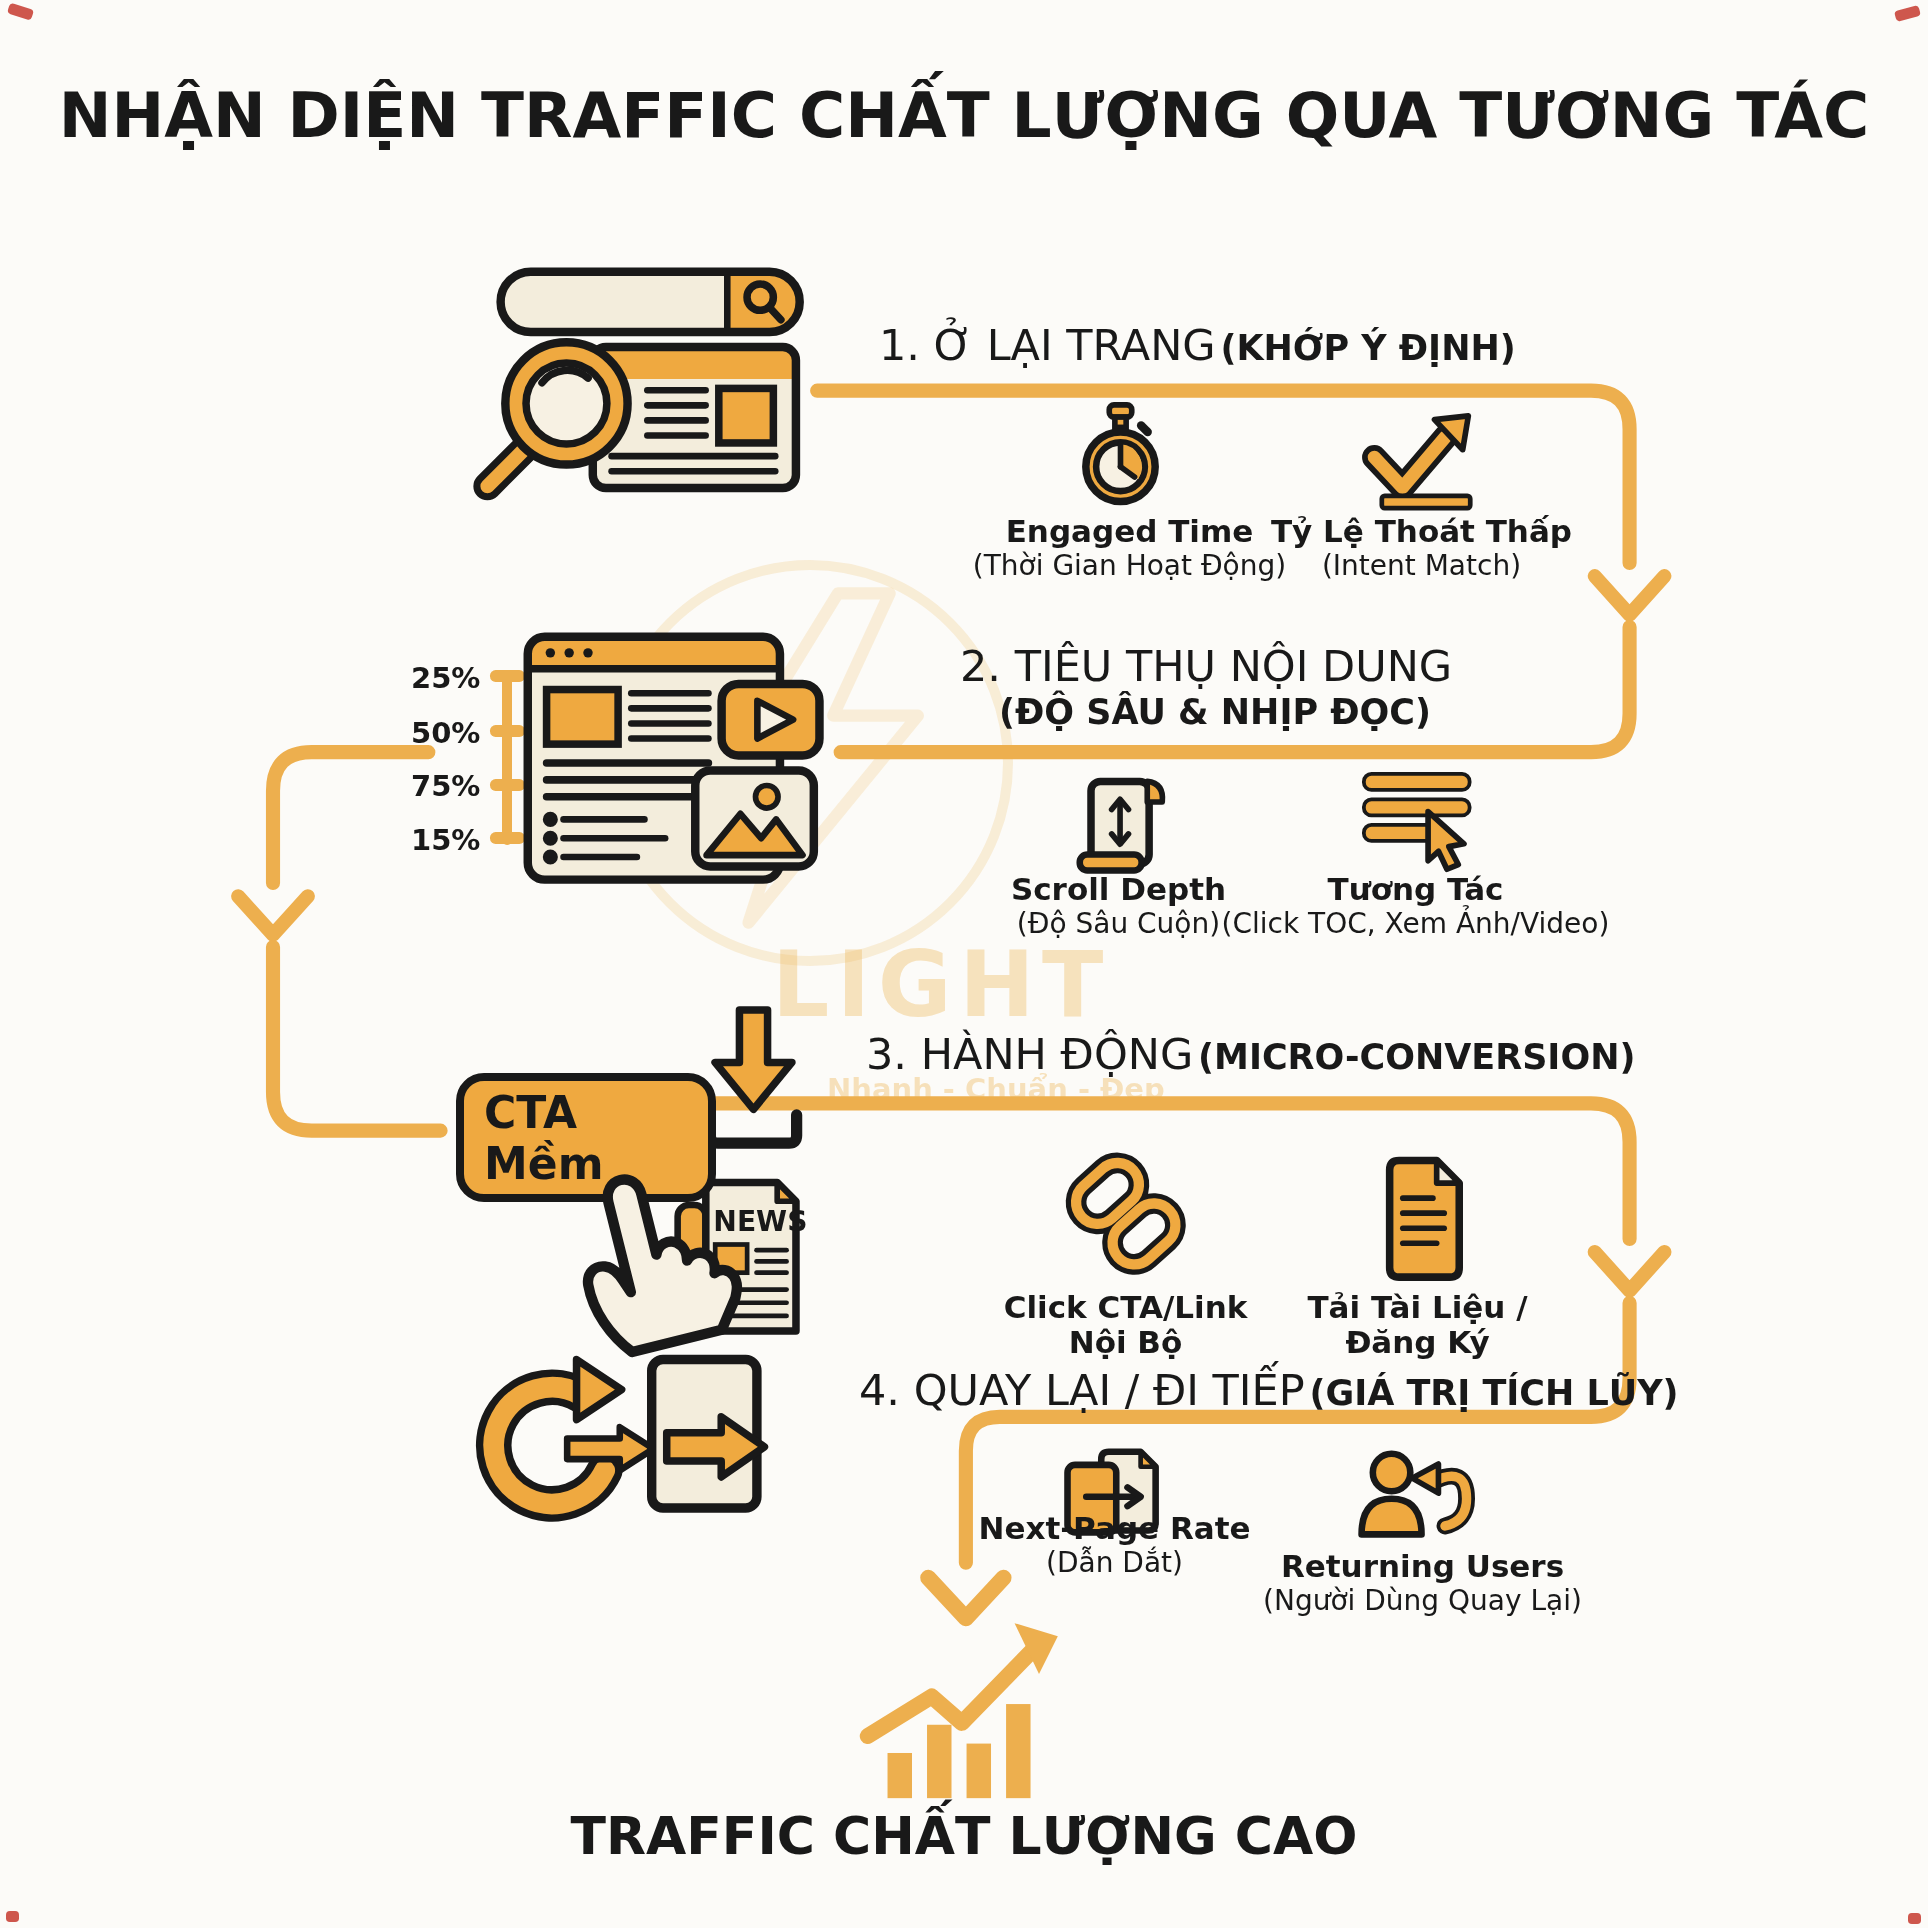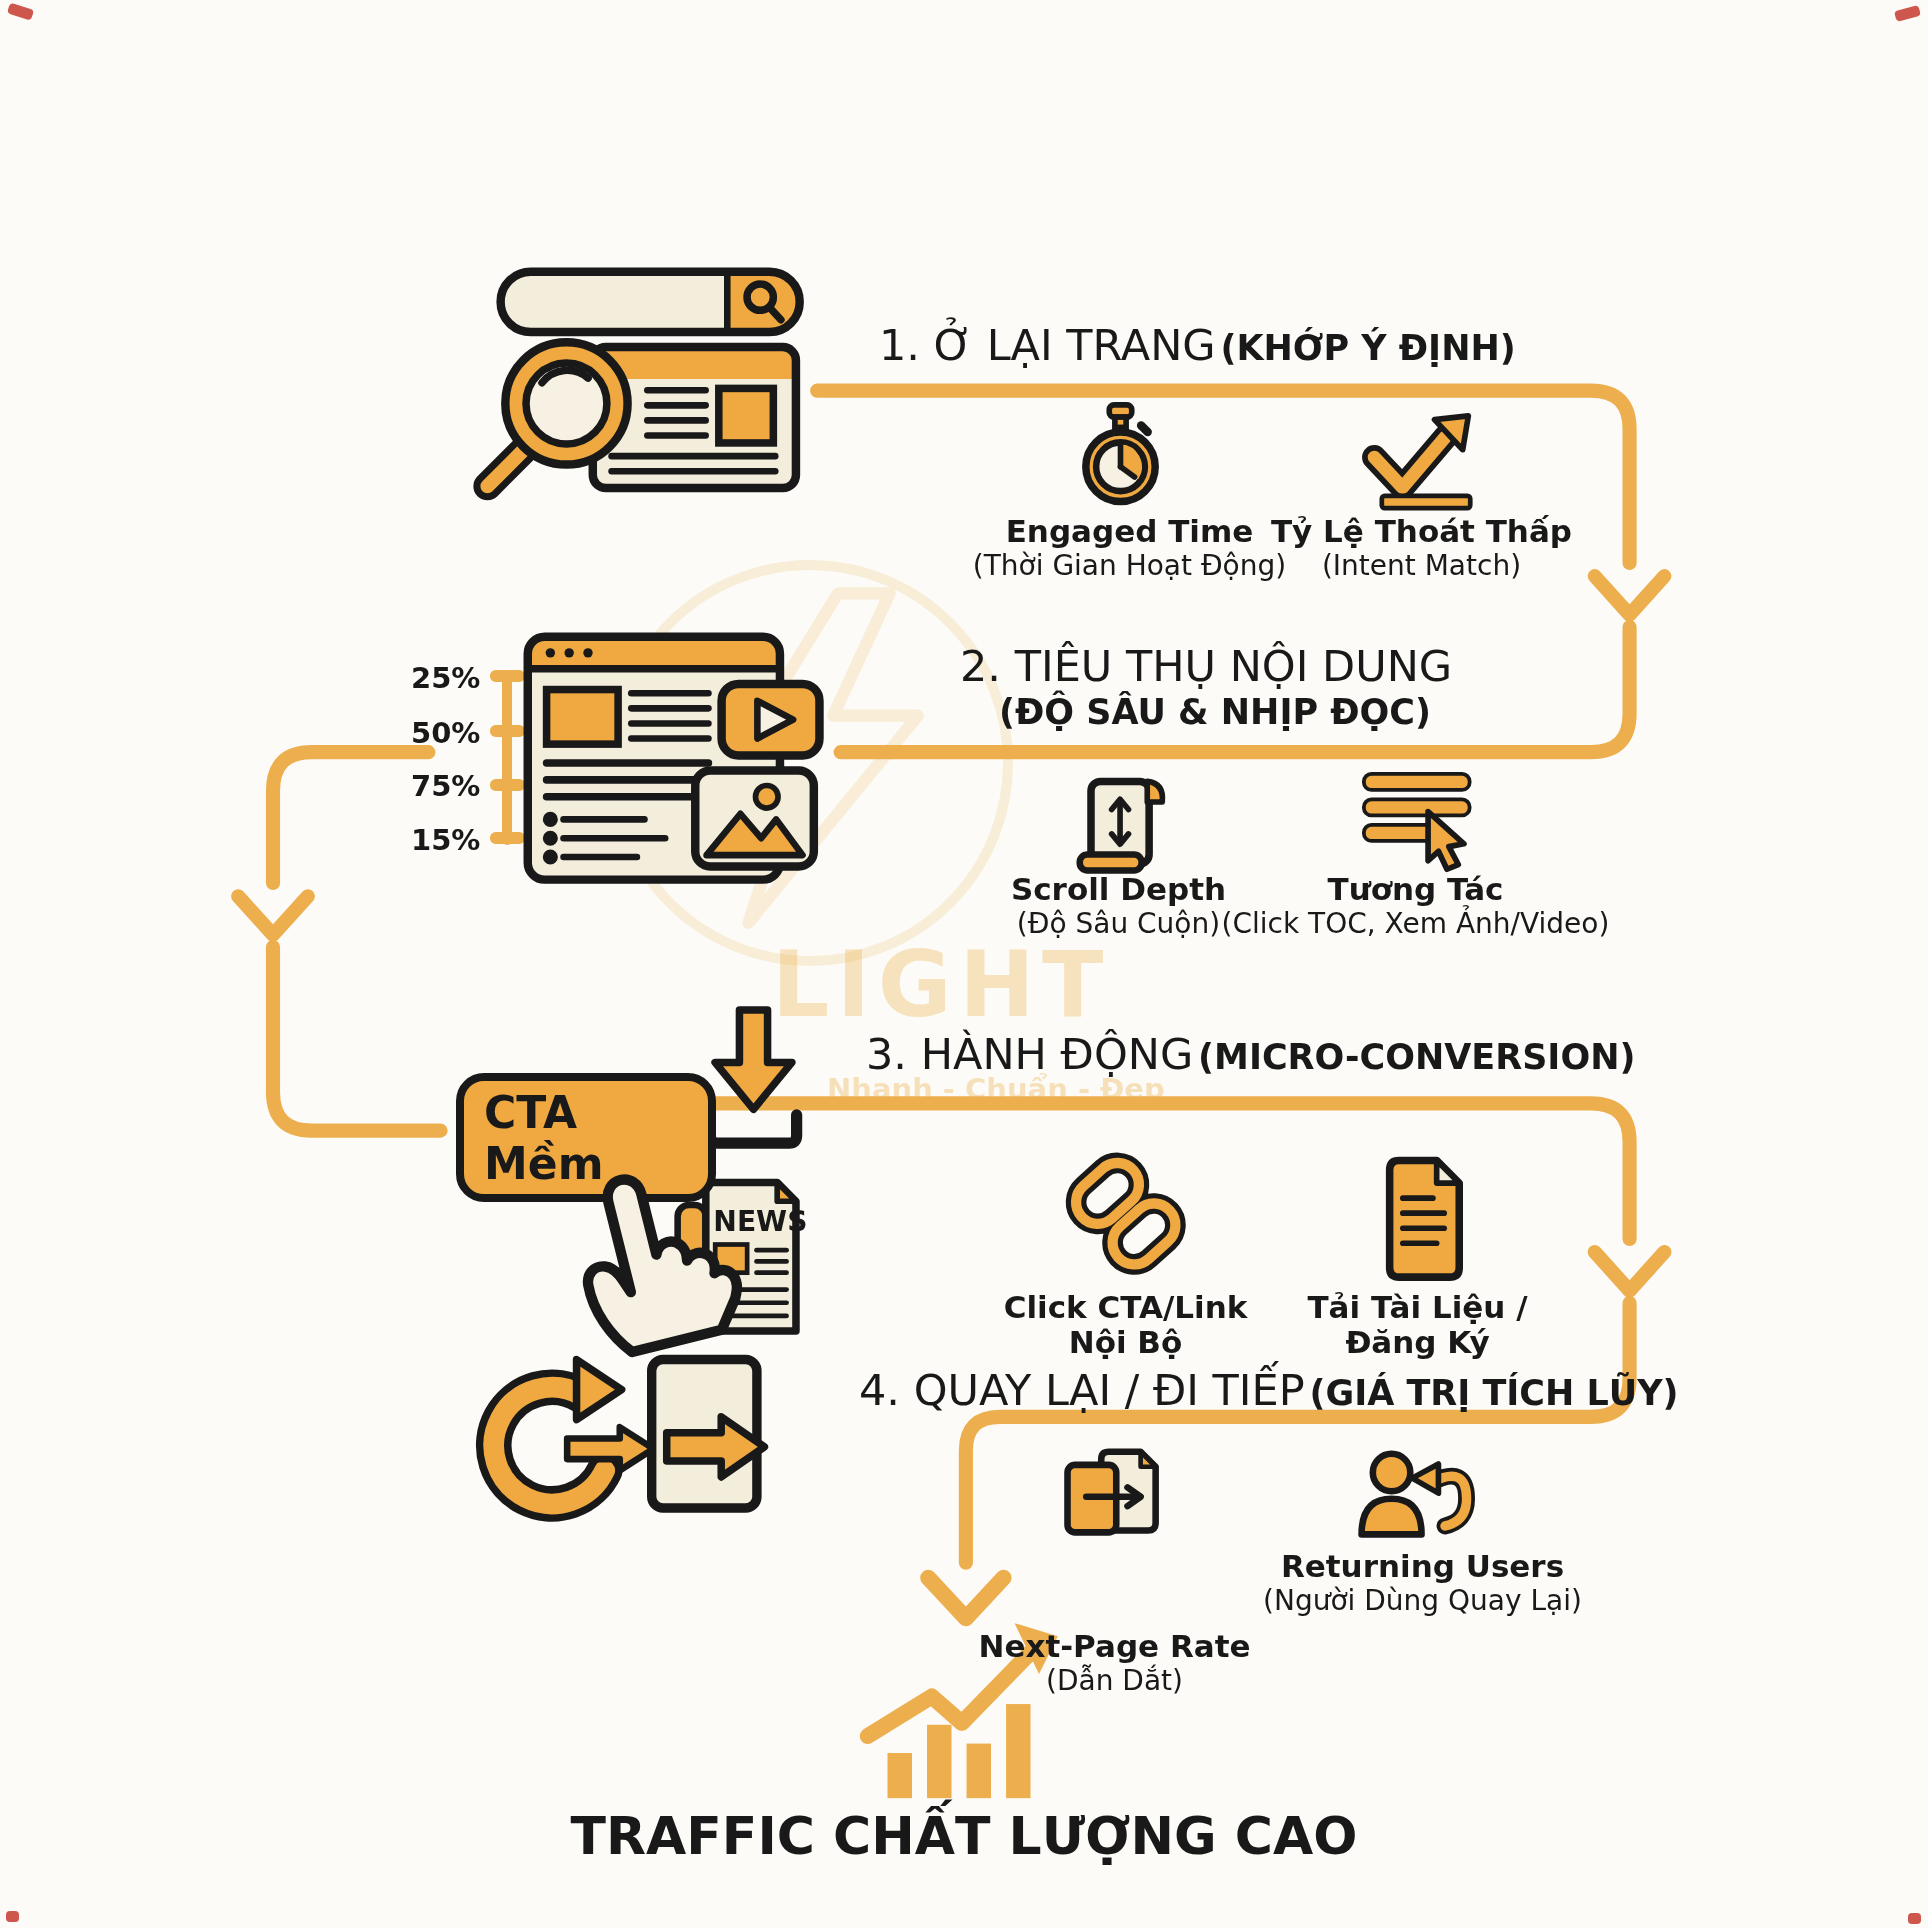--- a/index.html
+++ b/index.html
@@ -62,20 +62,21 @@
     <path class="fn sl rnd" stroke-width="15" d="M1731 666 V758 Q1731 799 1690 799 H893"></path>
     <path class="fn sl rnd" stroke-width="15" d="M455 799 H331 Q290 799 290 840 V938"></path>
     <path class="fn sl rnd" stroke-width="15" d="M253 952 L290 993 L327 952"></path>
     <path class="fn sl rnd" stroke-width="15" d="M290 1006 V1160 Q290 1201 331 1201 H468"></path>
     <path class="fn sl rnd" stroke-width="15" d="M600 1172 H1690 Q1731 1172 1731 1213 V1316"></path>
     <path class="fn sl rnd" stroke-width="15" d="M1694 1330 L1731 1371 L1768 1330"></path>
     <path class="fn sl rnd" stroke-width="15" d="M1731 1384 V1464 Q1731 1505 1690 1505 H1062 Q1026 1505 1026 1541 V1660"></path>
     <path class="fn sl rnd" stroke-width="17" d="M986 1676 L1026 1719 L1066 1676"></path>
   </svg>
 
+  <div class="abs title">NHẬN DIỆN TRAFFIC CHẤT LƯỢNG QUA TƯƠNG TÁC</div>
 
   <svg class="z2" style="left:463px;top:262px" width="395" height="250" viewBox="0 0 420 265">
     <rect class="fc" x="40" y="10" width="318" height="64" rx="32"></rect>
     <path class="fo" d="M281 10 h45 a32 32 0 0 1 0 64 h-45 z"></path>
     <rect class="fn si" x="40" y="10" width="318" height="64" rx="32" stroke-width="9"></rect>
     <line class="si" x1="281" y1="13" x2="281" y2="71" stroke-width="7"></line>
     <circle class="fn si" cx="316" cy="37" r="14" stroke-width="8"></circle>
     <line class="si rnd" x1="326" y1="48" x2="338" y2="61" stroke-width="8"></line>
     <rect class="fc" x="138" y="90" width="216" height="150" rx="14"></rect>
     <path class="fo" d="M152 90 h188 q14 0 14 14 v20 h-216 v-20 q0 -14 14 -14 z"></path>
@@ -284,21 +285,21 @@
     <path class="fo si rnd" d="M222 86 h58 v-17 l46 32 l-46 32 v-17 h-58 z" stroke-width="8"></path>
   </svg>
 
   <svg class="z2" style="left:1060px;top:1448px" width="105" height="90" viewBox="0 0 112 96">
     <path class="fc si rnd" d="M52 4 h34 l16 16 v60 q0 8 -8 8 h-42 q-8 0 -8 -8 v-68 q0 -8 8 -8 z" stroke-width="7"></path>
     <path class="fo si rnd" d="M86 4 L102 20 H86 Z" stroke-width="5"></path>
     <rect class="fo si" x="8" y="18" width="52" height="72" rx="8" stroke-width="7"></rect>
     <line class="si rnd" x1="28" y1="52" x2="82" y2="52" stroke-width="7"></line>
     <path class="fn si rnd" d="M72 42 L86 52 L72 62" stroke-width="7"></path>
   </svg>
-  <div class="abs metric" style="left:917px;top:1629px;width:395px">
+  <div class="abs metric" style="left:917px;top:1511px;width:395px">
     <div class="lab">Next-Page Rate</div>
     <div class="sub">(Dẫn Dắt)</div>
   </div>
 
   <svg class="z2" style="left:1354px;top:1450px" width="122" height="90" viewBox="0 0 130 96">
     <circle class="fo si" cx="40" cy="24" r="20" stroke-width="7"></circle>
     <path class="fo si rnd" d="M8 90 Q8 52 40 52 Q72 52 72 90 Z" stroke-width="7"></path>
     <path class="fn si rnd" d="M84 34 Q120 16 120 52 Q120 76 97 81" stroke-width="18"></path>
     <path class="fn so rnd" d="M84 34 Q120 16 120 52 Q120 76 97 81" stroke-width="10"></path>
     <polygon class="fo si rnd" points="62,30 90,15 90,46" stroke-width="6"></polygon>

